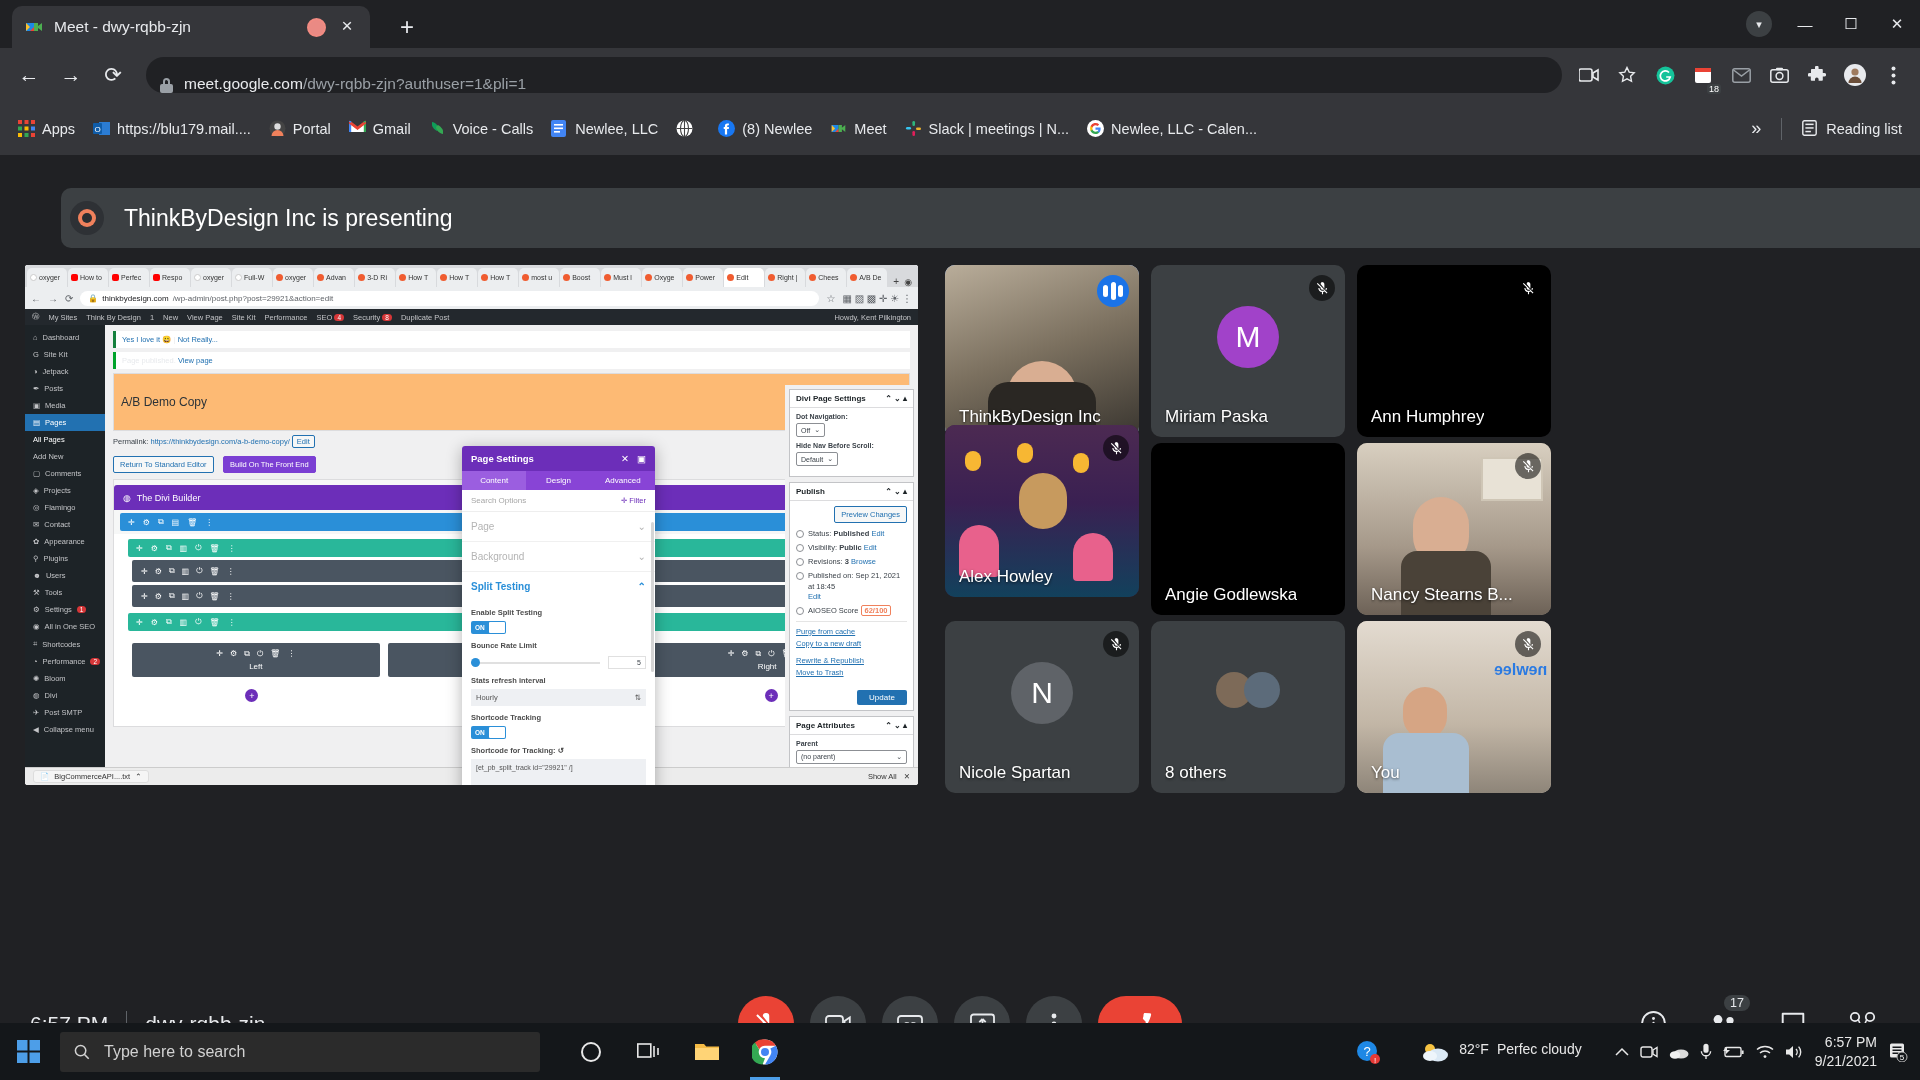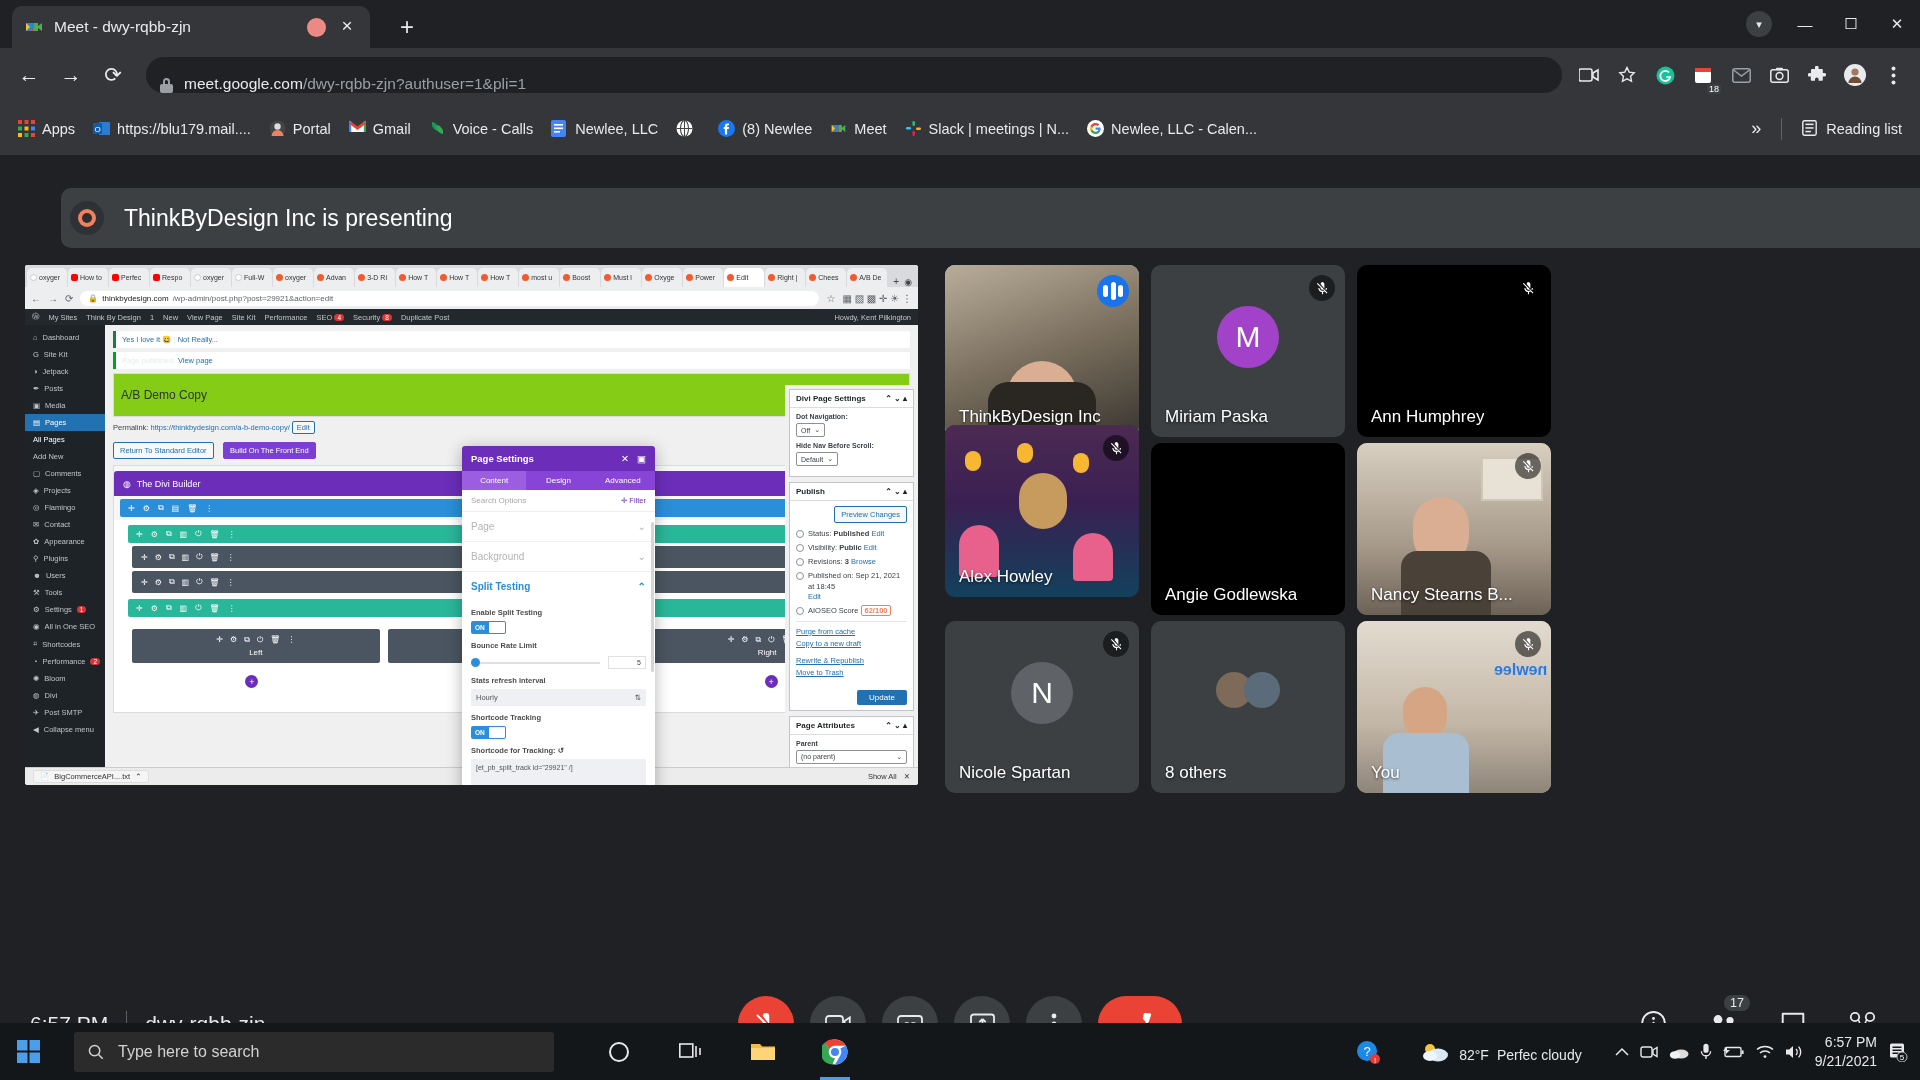--- a/index.html
+++ b/index.html
@@ -103,21 +103,21 @@
   .bb-center { position:absolute; left:50%; transform:translateX(-50%); display:flex; align-items:center; gap:16px; }
   .cbtn { width:56px;height:56px;border-radius:50%; background:#3c4043; display:flex;align-items:center;justify-content:center; }
   .cbtn.red { background:#ea4335; }
   .cbtn.hangup { width:84px; height:56px; border-radius:28px; background:#ea4335; }
   .bb-right { position:absolute; right:34px; display:flex; align-items:center; gap:24px; }
   .rbtn { width:46px;height:46px;border-radius:50%; display:flex;align-items:center;justify-content:center; position:relative; }
   .count-badge { position:absolute; right:-4px; top:-6px; background:#3c4043; border-radius:10px;
                  font-size:12.5px; padding:1px 6px; color:#e8eaed; }
 
   
-  .taskbar { position:absolute; left:0; top:1023px; width:1920px; height:57px; background:#14171a; display:flex; align-items:center;gap:14px; }
+  .taskbar { position:absolute; left:0; top:1023px; width:1920px; height:57px; background:#14171a; display:flex; align-items:center; }
   .start { width:56px;height:57px; display:flex;align-items:center;justify-content:center; }
   .searchbox { width:480px; height:40px; background:#2b2b2b; border-radius:3px; display:flex; align-items:center;
                padding:0 14px; gap:14px; margin-left:4px; }
   .searchbox span { font-size:16px; color:#d2d2d2; }
   .tb-app { width:58px; height:57px; display:flex; align-items:center; justify-content:center; position:relative; }
   .tb-app.active::after { content:""; position:absolute; left:14px; bottom:0; width:30px; height:3px; background:#4d9ee8; }
   .tray { margin-left:auto; display:flex; align-items:center; gap:11px; padding-right:12px; font-size:14px; color:#e8e8e8; }
   .clock { display:flex; flex-direction:column; align-items:flex-end; line-height:1.35; font-size:14px; }
 
   
@@ -139,21 +139,21 @@
   .wp-badge { background:#d63638; color:#fff; border-radius:7px; padding:0 3px; font-size:6.5px; }
   .ss-main { position:absolute; left:0; top:60px; right:0; bottom:18px; display:flex; background:#f0f0f1; }
   .wp-side { width:80px; background:#1d2327; color:#c3c4c7; font-size:7.5px; padding-top:4px; flex:none; }
   .wp-side div { padding:4px 8px; display:flex; gap:5px; align-items:center; white-space:nowrap; }
   .wp-side div.sel { background:#2271b1; color:#fff; }
   .wp-side div.head { color:#fff; }
   .ss-content { flex:1; position:relative; overflow:hidden; padding:6px 8px; }
   .ss-notice { background:#fff; border-left:3px solid #15803d; font-size:7.5px; padding:4px 6px; margin-bottom:4px; }
   .ss-notice.green { border-left-color:#00a32a; }
   .ss-notice a { color:#2271b1; }
-  .ss-title { background:#84cc16; border:1px solid #dcdcde; padding:14px 7px; font-size:12px; color:#2c3338; margin-bottom:4px; }
+  .ss-title { background:#fdba74; border:1px solid #dcdcde; padding:21px 7px; font-size:12px; color:#2c3338; margin-bottom:4px; }
   .ss-perma { font-size:7.5px; color:#3c434a; margin-bottom:5px; }
   .ss-perma a { color:#2271b1; }
   .ss-btn { display:inline-block; font-size:7.5px; padding:3px 6px; border:1px solid #2271b1; color:#2271b1;
             background:#f6f7f7; border-radius:2px; margin-right:5px; }
   .ss-btn.pur { background:#7b3fd3; border-color:#7b3fd3; color:#fff; }
   .divi-header { background:#6c2eb9; color:#fff; font-size:9px; padding:7px 9px; border-radius:3px 3px 0 0;
                  display:flex; align-items:center; gap:6px; margin-top:5px; }
   .divi-bar { display:flex; align-items:center; gap:8px; font-size:8px; color:#fff; padding:4px 8px; }
   .db-blue { background:#2a8fd8; }
   .db-teal { background:#29b79a; }
@@ -1209,21 +1209,21 @@
 
     <div class="tray">
       <span style="position:relative;display:block;">
         <svg width="24" height="24" viewBox="0 0 24 24">
             <circle cx="11" cy="11" r="10" fill="#1e88e5"></circle>
             <text x="11" y="16" font-size="13" fill="#fff" text-anchor="middle" font-family="Liberation Sans">?</text>
             <circle cx="19" cy="19" r="5" fill="#e53935"></circle>
             <text x="19" y="22.5" font-size="8" fill="#fff" text-anchor="middle" font-family="Liberation Sans">!</text>
           </svg>
       </span>
-      <span style="display:flex;align-items:flex-end;gap:8px;margin-left:30px;">
+      <span style="display:flex;align-items:flex-start;gap:8px;margin-left:30px;">
         <svg width="30" height="22" viewBox="0 0 30 22">
             <circle cx="9" cy="8" r="5" fill="#f6c342"></circle>
             <ellipse cx="17" cy="14" rx="10" ry="6.5" fill="#dbe9f5"></ellipse>
             <ellipse cx="9" cy="15" rx="7" ry="5" fill="#eef5fb"></ellipse>
           </svg>
         <span>82°F</span>
         <span>Perfec cloudy</span>
       </span>
       <span style="margin-left:22px;">
         <svg width="14" height="10" viewBox="0 0 14 10">

